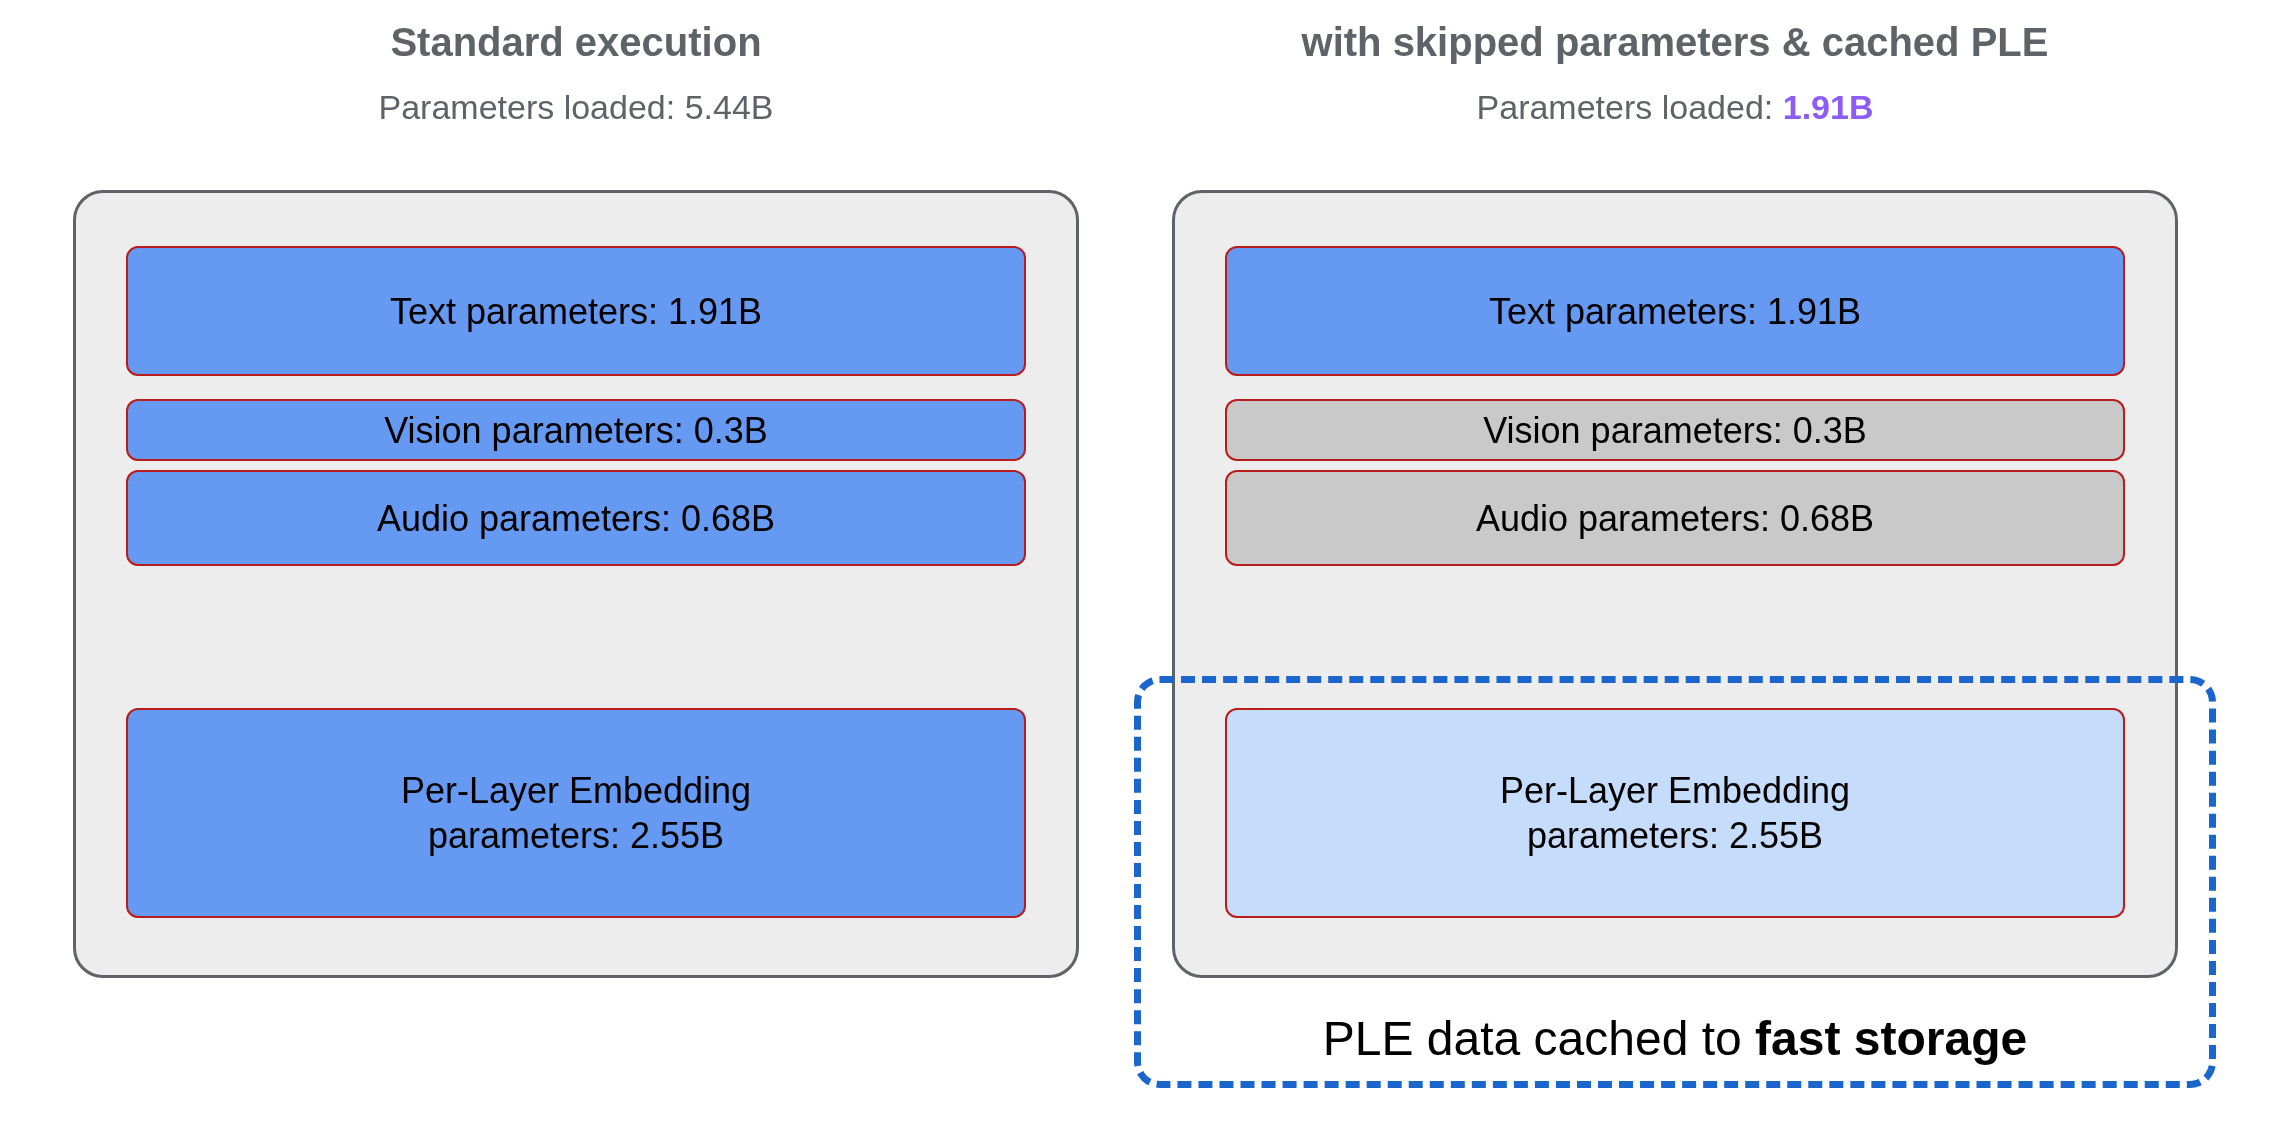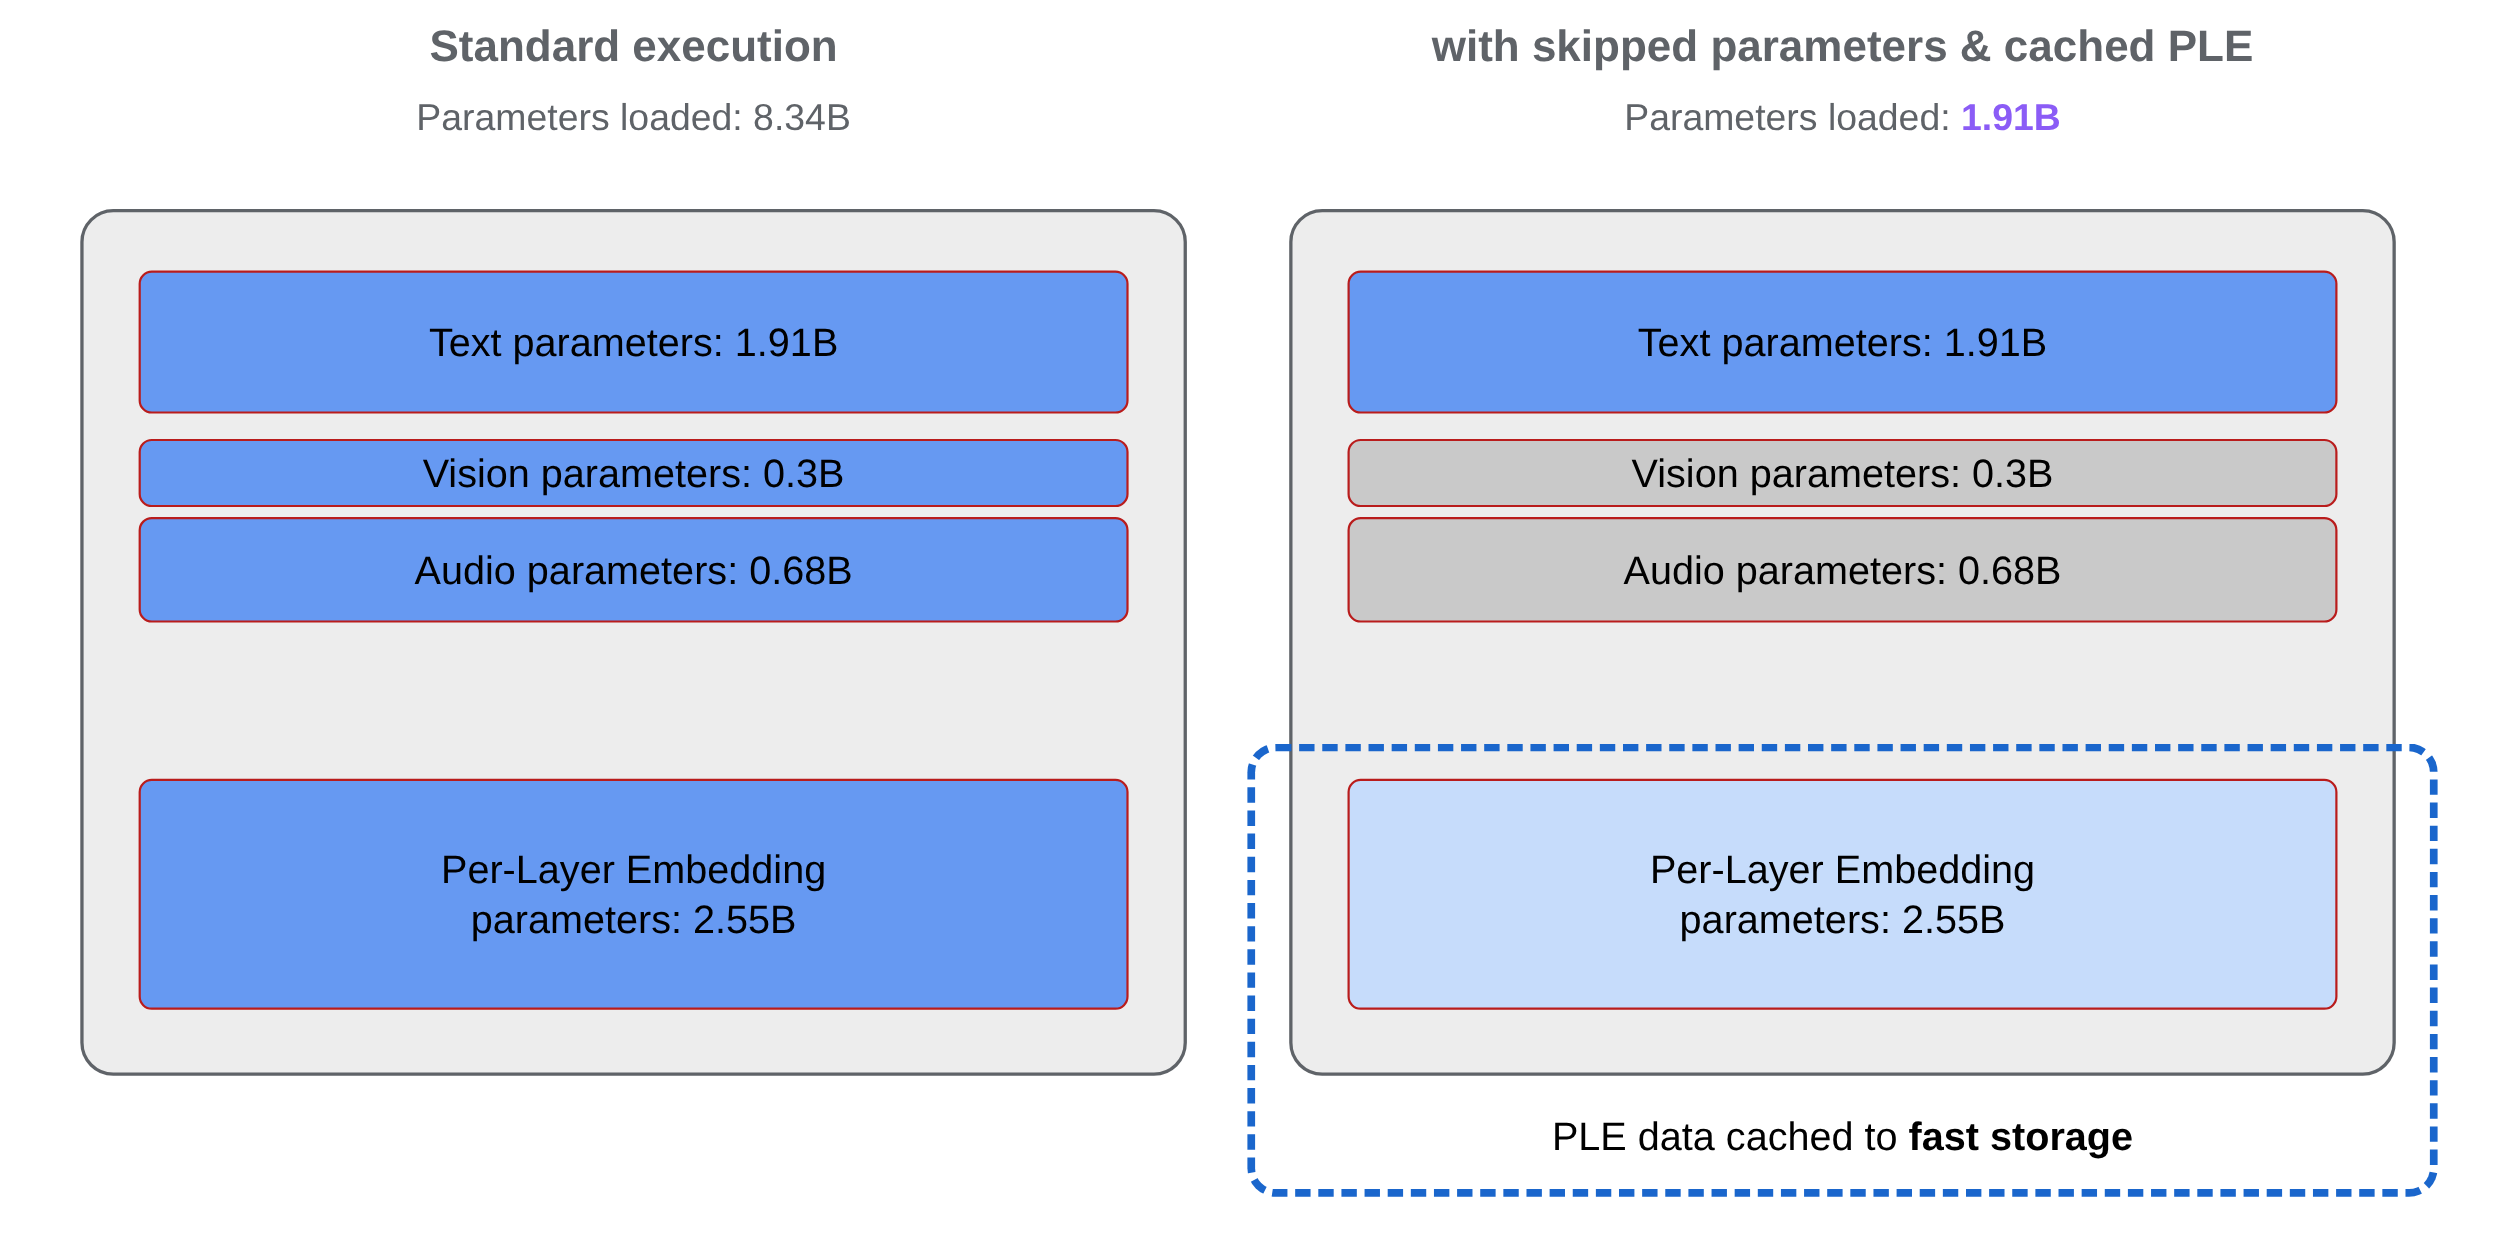--- a/index.html
+++ b/index.html
@@ -77,36 +77,36 @@
     border: 7px dashed #1a66cc;
     border-radius: 26px;
     box-sizing: border-box;
     background: transparent;
     pointer-events: none;
   }
 
   .cache-caption {
     position: absolute;
     text-align: center;
-    font-size: 36px;
+    font-size: 48px;
     color: #000000;
     line-height: 1.1;
     white-space: nowrap;
   }
   .cache-caption b { font-weight: bold; }
 </style>
 </head>
 <body>
 
 <div class="canvas">
 
   <div class="col-header" style="left:73px; top:22px; width:1006px;">
     <div class="col-title">Standard execution</div>
     <div class="col-subtitle">
-      <span>Parameters loaded: </span><span>8.34B</span>
+      <span>Parameters loaded: </span><span>5.44B</span>
     </div>
   </div>
 
   <div class="panel" style="left:73px; top:190px; width:1006px; height:788px;">
   </div>
 
   <div class="pbox active" style="left:126px; top:246px; width:900px; height:130px;">
     <span>Text parameters: 1.91B</span>
   </div>
 

